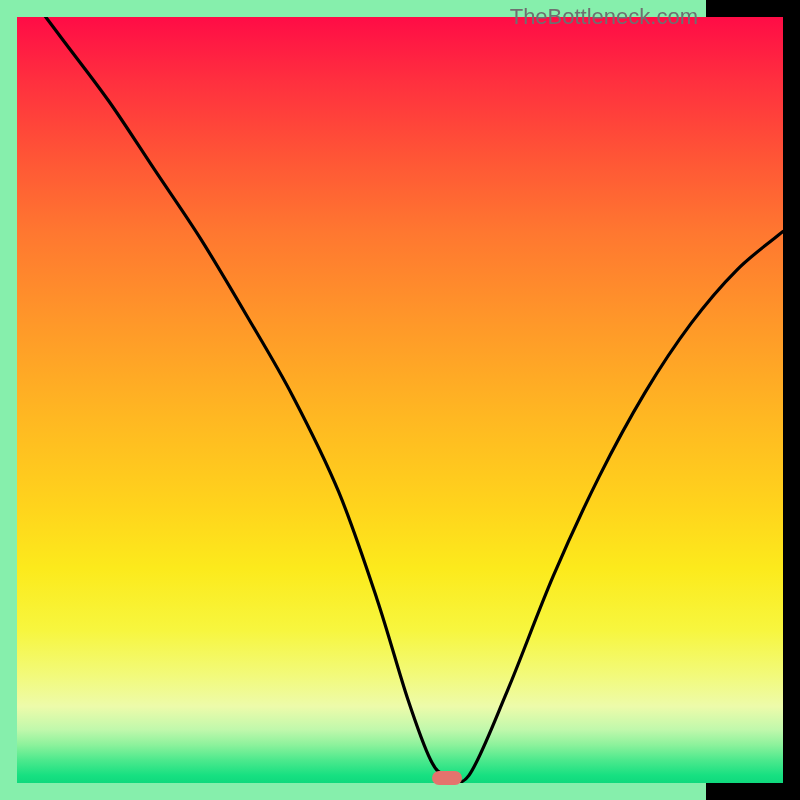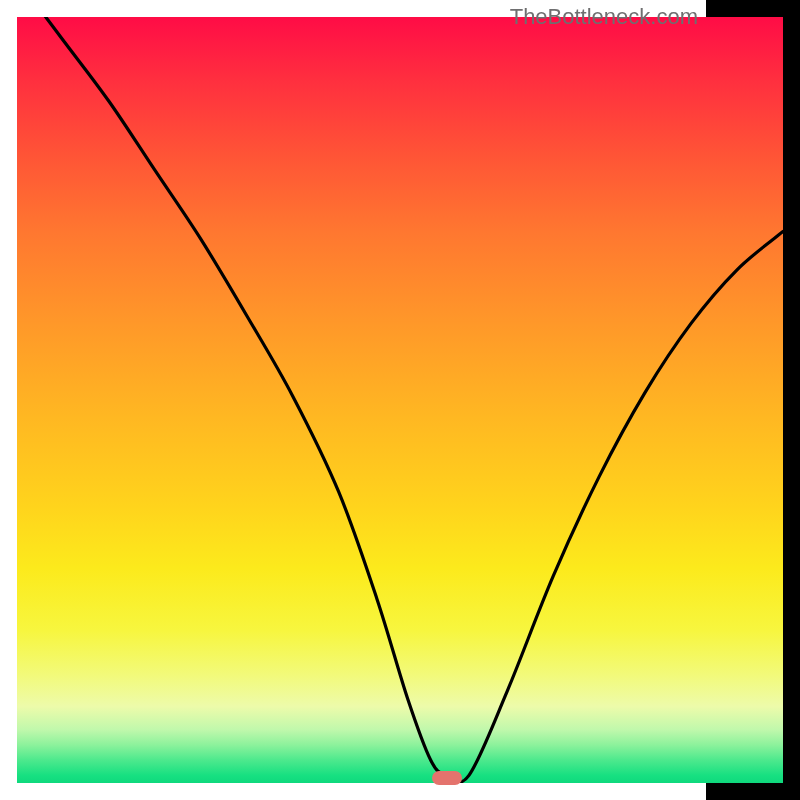--- a/index.html
+++ b/index.html
@@ -7,21 +7,21 @@
     padding: 0;
     width: 800px;
     height: 800px;
     background: #000;
     overflow: hidden;
   }
   .container {
     position: relative;
     width: 706px;
     height: 800px;
-    background: #ffffff;
+    background: #86efac;
   }
   .watermark {
     position: absolute;
     top: 4px;
     right: 8px;
     font-family: Arial, Helvetica, sans-serif;
     font-size: 22px;
     color: #6f6f70;
     font-weight: 500;
     z-index: 30;

